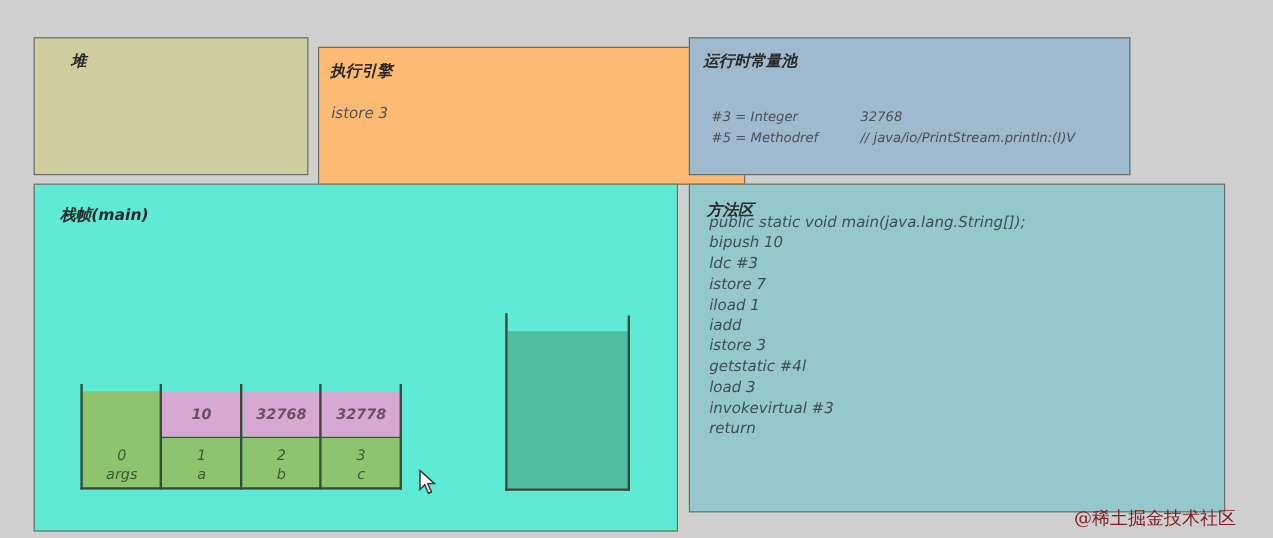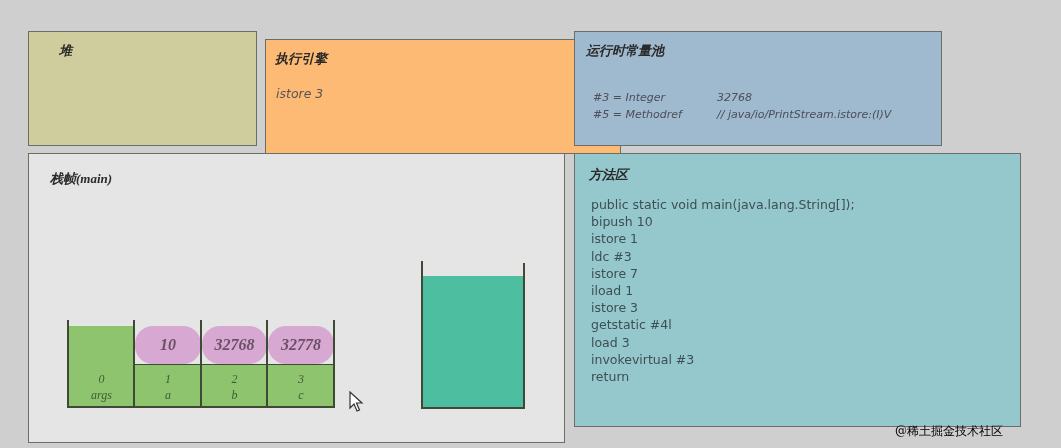--- a/index.html
+++ b/index.html
@@ -14,54 +14,54 @@
   .heap { left: 28px; top: 31px; width: 229px; height: 115px; background: #cfcd9e; }
   .heap .title { left: 30px; }
   .engine { left: 265px; top: 39px; width: 356px; height: 115px; background: #fdba74; }
   .engine .title { left: 9px; }
   .engine .cur { position: absolute; left: 10px; top: 46px; font-style: italic; font-size: 12.5px; color: #555; }
   .pool { left: 574px; top: 31px; width: 368px; height: 115px; background: #9fb9cf; }
   .pool .title { left: 11px; }
   .pool .rows { position: absolute; left: 18px; top: 45px; font-style: italic; font-size: 11px; color: #4a4f58; line-height: 17px; margin-top: 12px; }
   .pool .row span { display: inline-block; }
   .pool .c1 { width: 124px; }
-  .frame { left: 28px; top: 153px; width: 537px; height: 290px; background: #e5e5e5; font-family: Liberation Serif, serif; }
+  .frame { left: 28px; top: 153px; width: 537px; height: 290px; background: #5eead4; }
   .frame .title { left: 21px; top: 16px; }
   .method { left: 574px; top: 153px; width: 447px; height: 274px; background: #95c8cc; }
   .method .title { left: 14px; top: 12px; }
-  .method .code { position: absolute; left: 16px; top: 42px; font-size: 12.5px; color: #3e4e55; line-height: 17.2px; }
+  .method .code { position: absolute; left: 16px; top: 22px; font-style: italic; font-size: 12.5px; color: #3e4e55; line-height: 17.2px; }
   .lvt { position: absolute; left: 38px; top: 166px; }
   .lvt .slot { position: absolute; box-sizing: border-box; }
   .cell-green { background: #8fc46e; }
-  .cell-pink { background: #d7a9d2; font-style: italic; font-weight: bold; font-size: 16px; color: #6b5068; text-align: center; line-height: 38px; border-radius: 18px; }
+  .cell-pink { background: #d7a9d2; font-style: italic; font-weight: bold; font-size: 12px; color: #6b5068; text-align: center; line-height: 38px; }
   .vline { position: absolute; width: 2px; background: #3e4a36; }
   .hline { position: absolute; height: 2px; background: #3e4a36; }
   .idx { position: absolute; text-align: center; font-style: italic; font-size: 12px; color: #3f5a32; line-height: 16px; }
   .stack { position: absolute; left: 392px; top: 107px; width: 104px; height: 148px; }
   .stack .fill { position: absolute; left: 2px; top: 15px; width: 102px; height: 131px; background: #4dbfa0; }
   .cursor { position: absolute; left: 349px; top: 391px; }
-  .watermark { position: absolute; left: 895px; top: 423px; font-size: 12px; color: #000000; font-family: "DejaVu Serif", serif; }
+  .watermark { position: absolute; left: 895px; top: 423px; font-size: 15px; color: #7f1d1d; font-family: "DejaVu Serif", serif; }
 </style>
 </head>
 <body>
 
 <div class="panel heap">
   <div class="title">堆</div>
 </div>
 
 <div class="panel engine">
   <div class="title">执行引擎</div>
   <div class="cur">istore 3</div>
 </div>
 
 <div class="panel pool">
   <div class="title">运行时常量池</div>
   <div class="rows">
     <div class="row"><span class="c1">#3 = Integer</span><span>32768</span></div>
-    <div class="row"><span class="c1">#5 = Methodref</span><span>// java/io/PrintStream.istore:(I)V</span></div>
+    <div class="row"><span class="c1">#5 = Methodref</span><span>// java/io/PrintStream.println:(I)V</span></div>
   </div>
 </div>
 
 <div class="panel frame">
   <div class="title">栈帧(main)</div>
 
   <div class="lvt">
 
     <div class="slot cell-green" style="left:2px; top:6px; width:65px; height:80px;"></div>
 
@@ -104,24 +104,24 @@
     <div class="vline" style="left:102px; top:2px; height:146px;"></div>
     <div class="hline" style="left:0; top:146px; width:104px;"></div>
   </div>
 </div>
 
 <div class="panel method">
   <div class="title">方法区</div>
   <div class="code">
     <div>public static void main(java.lang.String[]);</div>
     <div>bipush 10</div>
-    <div>istore 1</div>
     <div>ldc #3</div>
     <div>istore 7</div>
     <div>iload 1</div>
+    <div>iadd</div>
     <div>istore 3</div>
     <div>getstatic #4l</div>
     <div>load 3</div>
     <div>invokevirtual #3</div>
     <div>return</div>
   </div>
 </div>
 
 <svg class="cursor" width="16" height="22" viewBox="0 0 16 22">
   <path d="M1 1 L1 17 L5 13 L8 20 L10.5 19 L7.5 12 L13 12 Z" fill="#ffffff" stroke="#333" stroke-width="1.2"></path>

